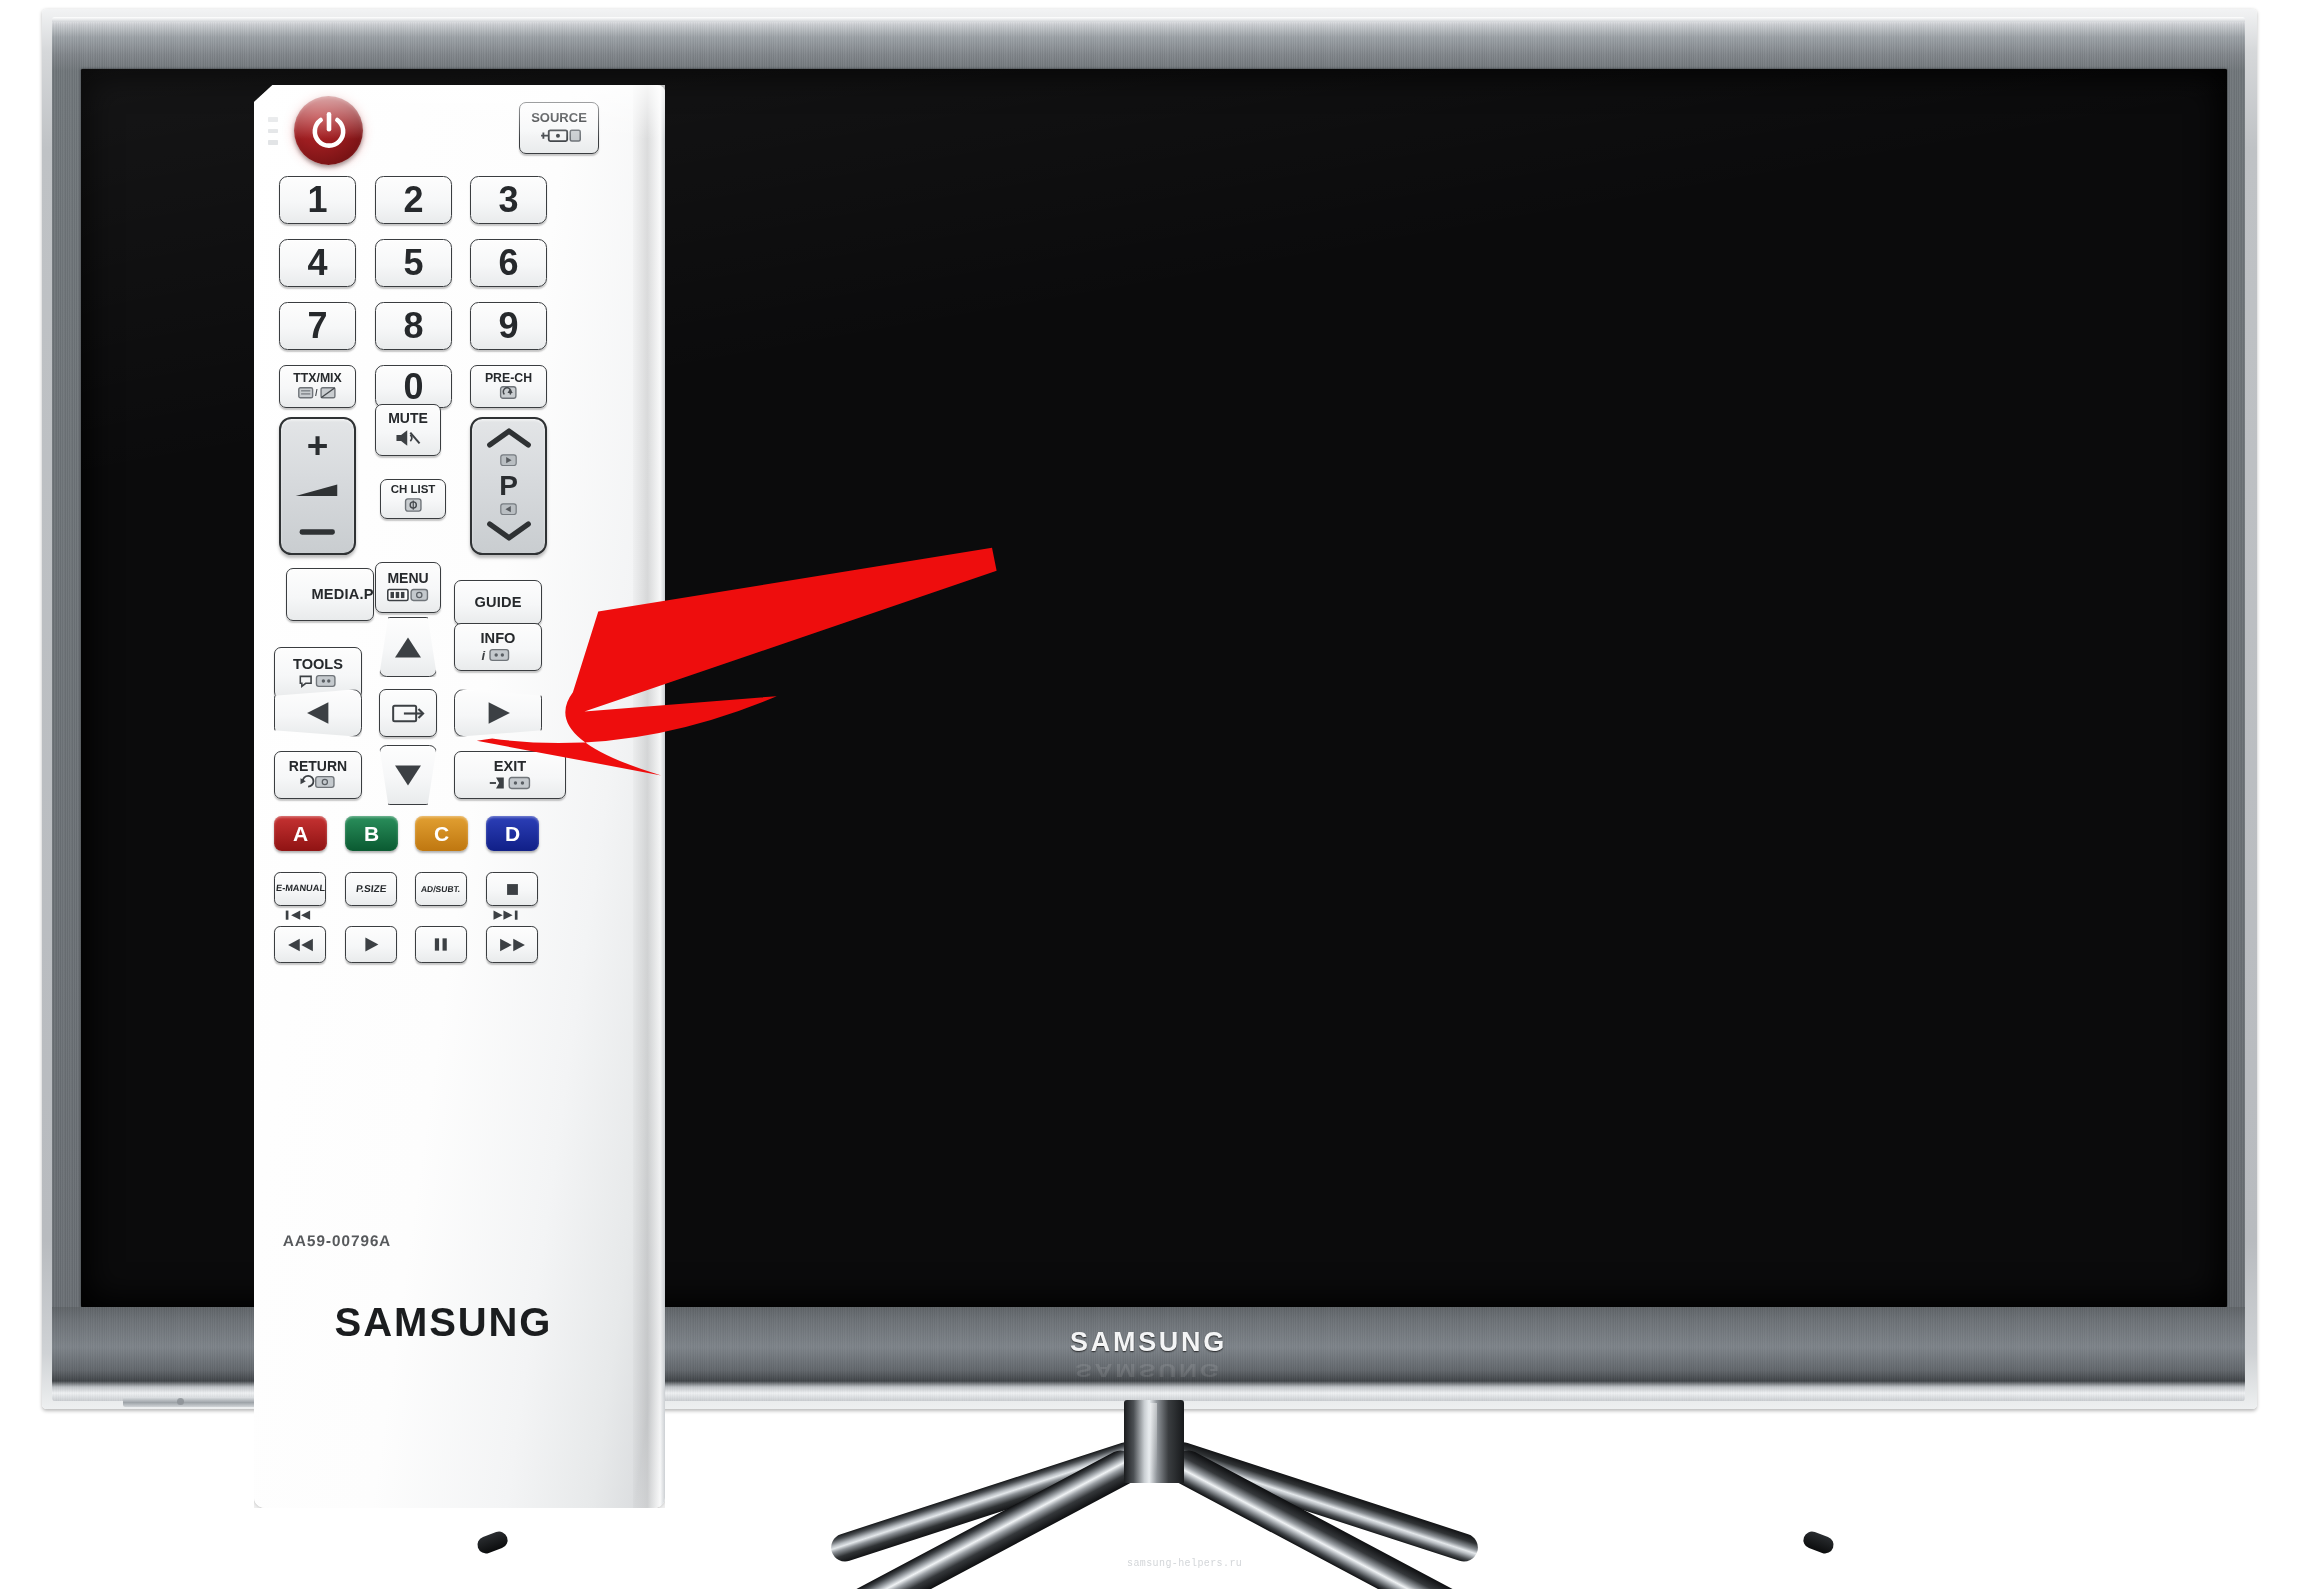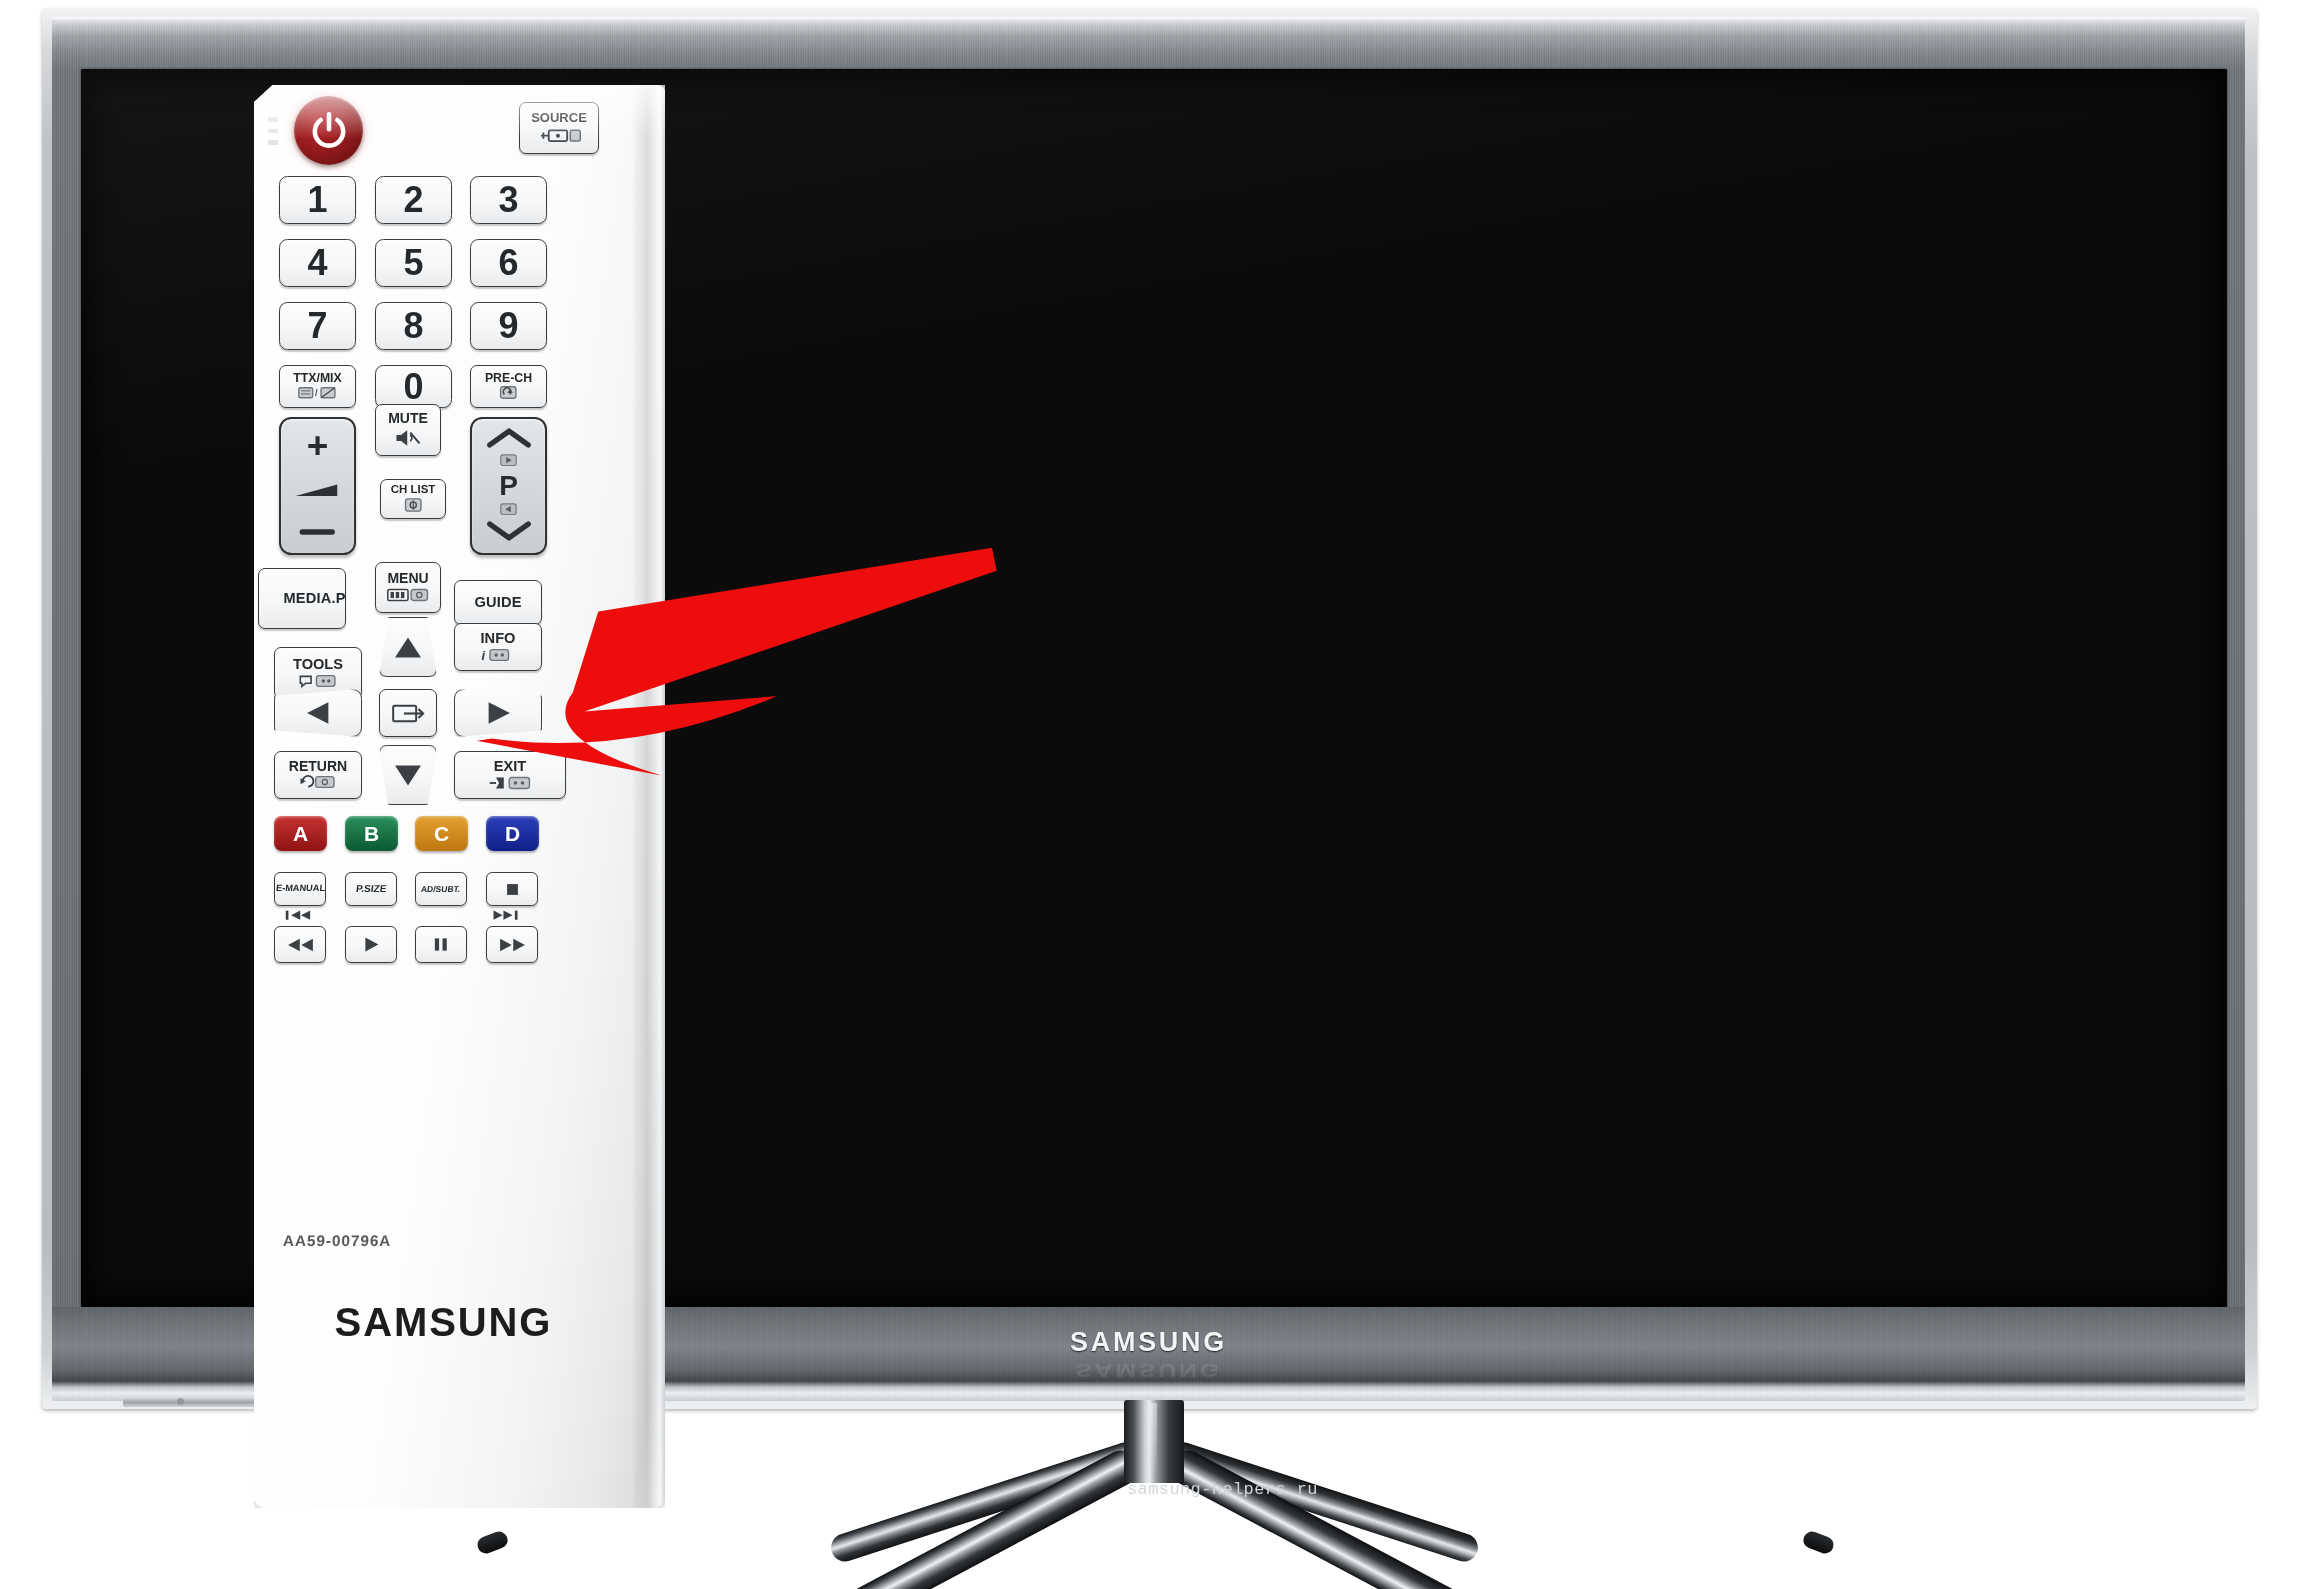--- a/index.html
+++ b/index.html
@@ -121,22 +121,22 @@
     left:1156px;top:1452px;width:28px;height:323px;
     background:linear-gradient(90deg,#141618 0%,#494d51 14%,#b7bcc1 32%,#e4e8eb 42%,#8c9196 55%,#303335 76%,#121315 100%);
     transform:rotate(-72deg);
   }
   .foot{
     position:absolute;width:31px;height:17px;border-radius:9.2px;
     background:linear-gradient(180deg,#2a2d30,#0b0c0d);
   }
 
   .watermark{
-    position:absolute;left:1127px;top:1480px;
-    font-family:"Liberation Mono", monospace;font-size:17px;color:#d3d6d9;
+    position:absolute;left:1127px;top:1558px;
+    font-family:"Liberation Mono", monospace;font-size:10px;color:#d3d6d9;
     letter-spacing:0.4px;white-space:nowrap;
   }
 
   
   #remote{
     position:absolute;left:254px;top:85px;width:411px;height:1423px;
     background:linear-gradient(98deg,#ffffff 0%,#fdfdfd 52%,#f3f4f5 74%,#e7e9ea 88%,#dcdee0 95%,#f6f7f8 100%);
     border-radius:7.7px 7.7px 10.8px 10.8px;
     box-shadow:0 0 20px rgba(0,0,0,.28), 0 0 2.3px rgba(0,0,0,.2);
     
@@ -372,21 +372,21 @@
             <polygon points="14,4 7,8 14,12" fill="#55595d"></polygon>
           </svg>
     </span>
     <span>
       <svg width="48" height="20" viewBox="0 0 62 26">
             <polyline points="6,4 31,22 56,4" fill="none" stroke="#2f3234" stroke-width="7" stroke-linecap="round" stroke-linejoin="round"></polyline>
           </svg>
     </span>
   </div>
 
-  <div class="key lbl" style="left:4px;top:483px;width:88px;height:61px;padding-left:25px;">
+  <div class="key lbl" style="left:32px;top:483px;width:88px;height:53px;padding-left:25px;">
     <span>MEDIA.P</span>
   </div>
 
   <div class="key tiny" style="left:121px;top:477px;width:66px;height:51px;">
     <span style="font-size:14px;">MENU</span>
     <span style="margin-top:3.1px;">
       <svg width="42" height="14" viewBox="0 0 54 18">
         <rect x="1" y="2" width="26" height="14" rx="2" fill="#fff" stroke="#3c4044" stroke-width="2"></rect>
         <rect x="4.5" y="5" width="4.5" height="8" fill="#3c4044"></rect>
         <rect x="11.2" y="5" width="4.5" height="8" fill="#3c4044"></rect>

